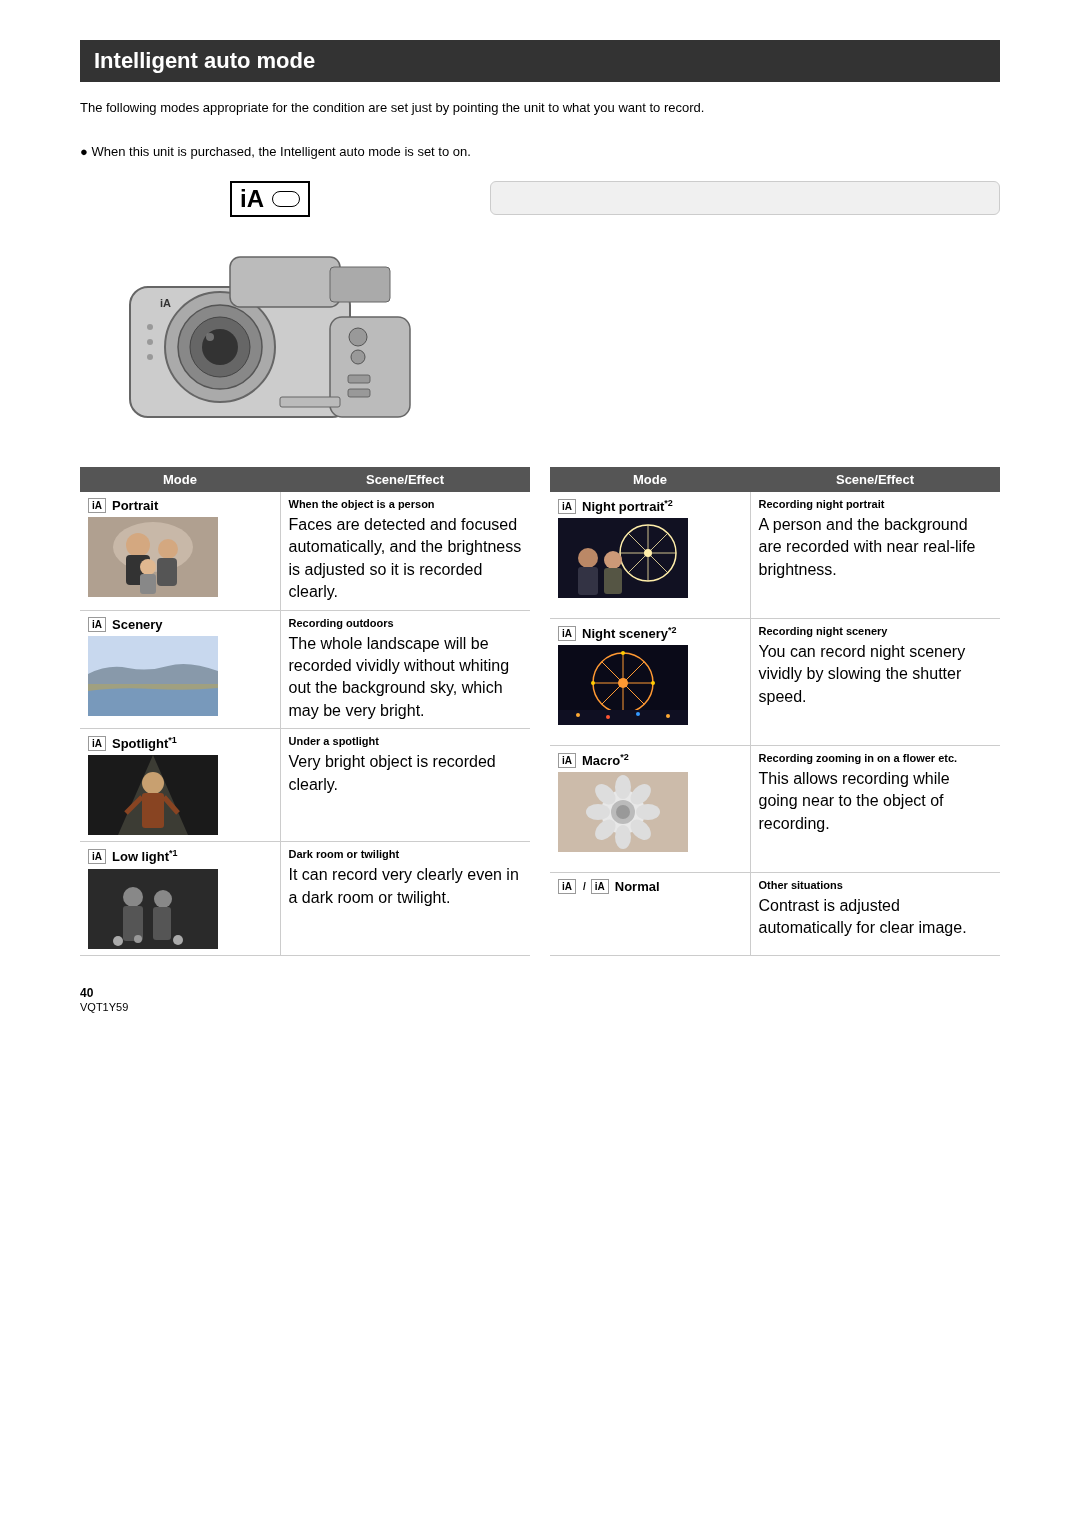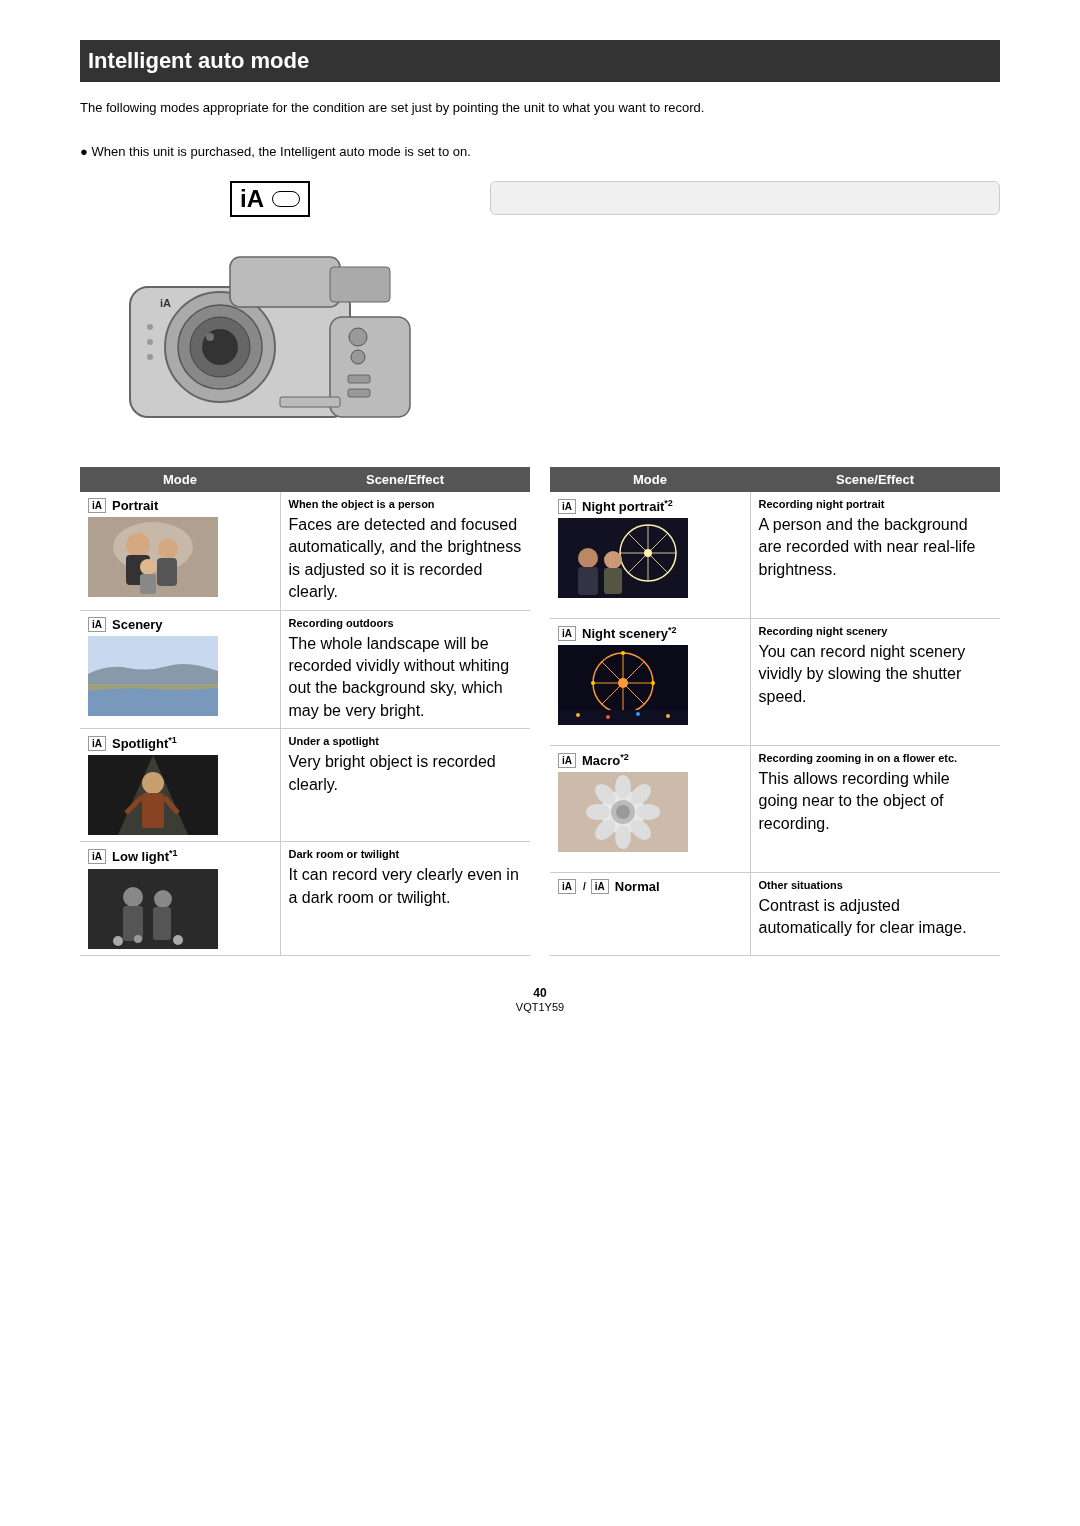--- a/index.html
+++ b/index.html
@@ -11,21 +11,21 @@
       width: 1080px;
       min-height: 1526px;
       padding: 40px 80px;
     }
 
     .page-title {
       background: #333;
       color: #fff;
       font-size: 22px;
       font-weight: bold;
-      padding: 8px 8px;
+      padding: 8px 14px;
       margin-bottom: 16px;
       display: inline-block;
       width: 100%;
     }
 
     .intro-text {
       font-size: 13px;
       margin-bottom: 24px;
       line-height: 1.5;
     }
@@ -175,21 +175,20 @@
     .footnotes {
       font-size: 12px;
       margin-top: 10px;
       line-height: 1.6;
     }
 
     .page-footer {
       margin-top: 30px;
       font-size: 12px;
       font-weight: bold;
-      text-align: center;
     }
     .model-num {
       font-size: 11px;
       font-weight: normal;
     }
 
     .sup { font-size: 9px; vertical-align: super; }
   </style>
 </head>
 <body>

